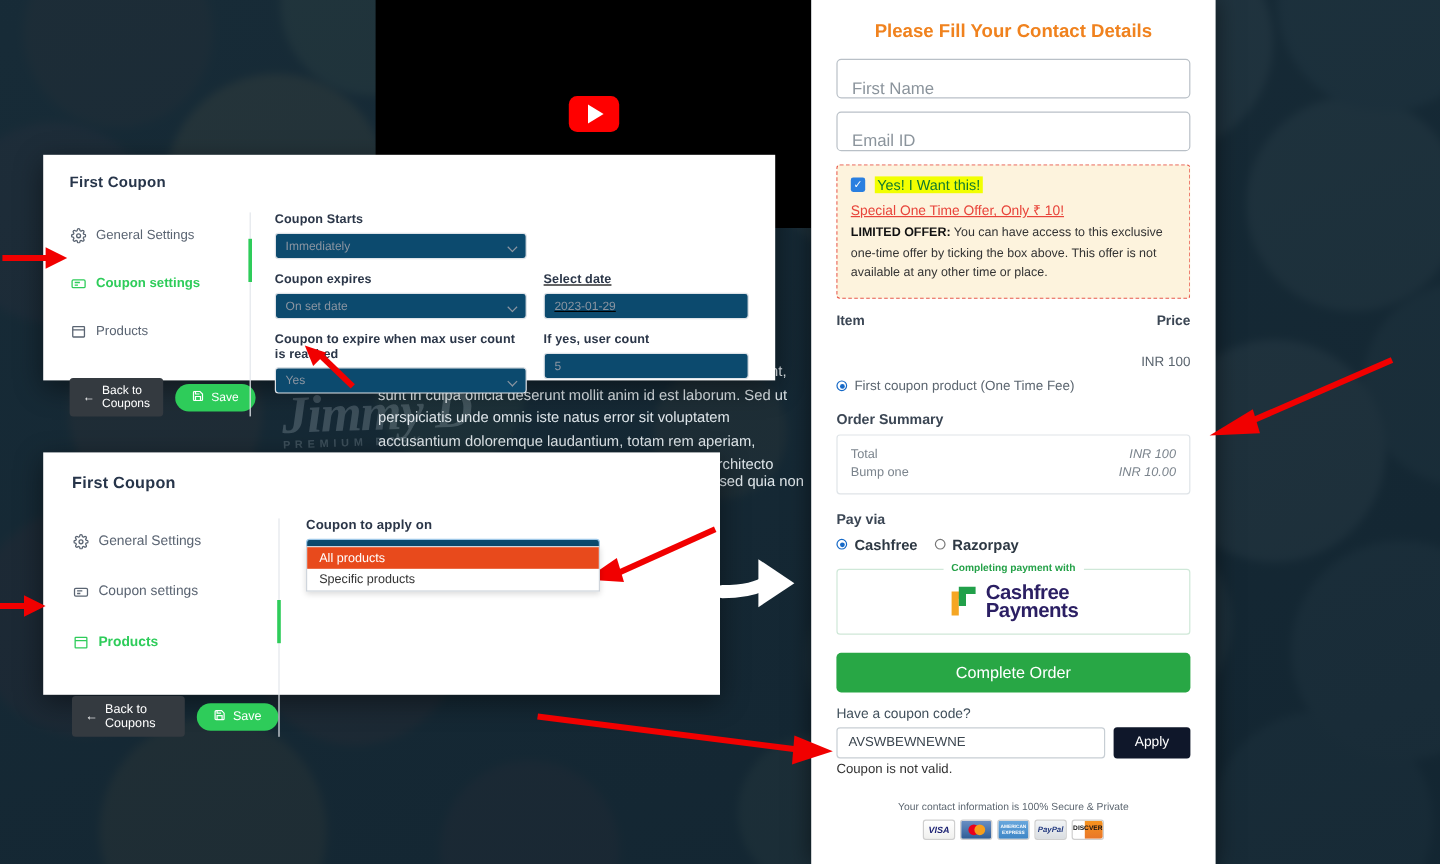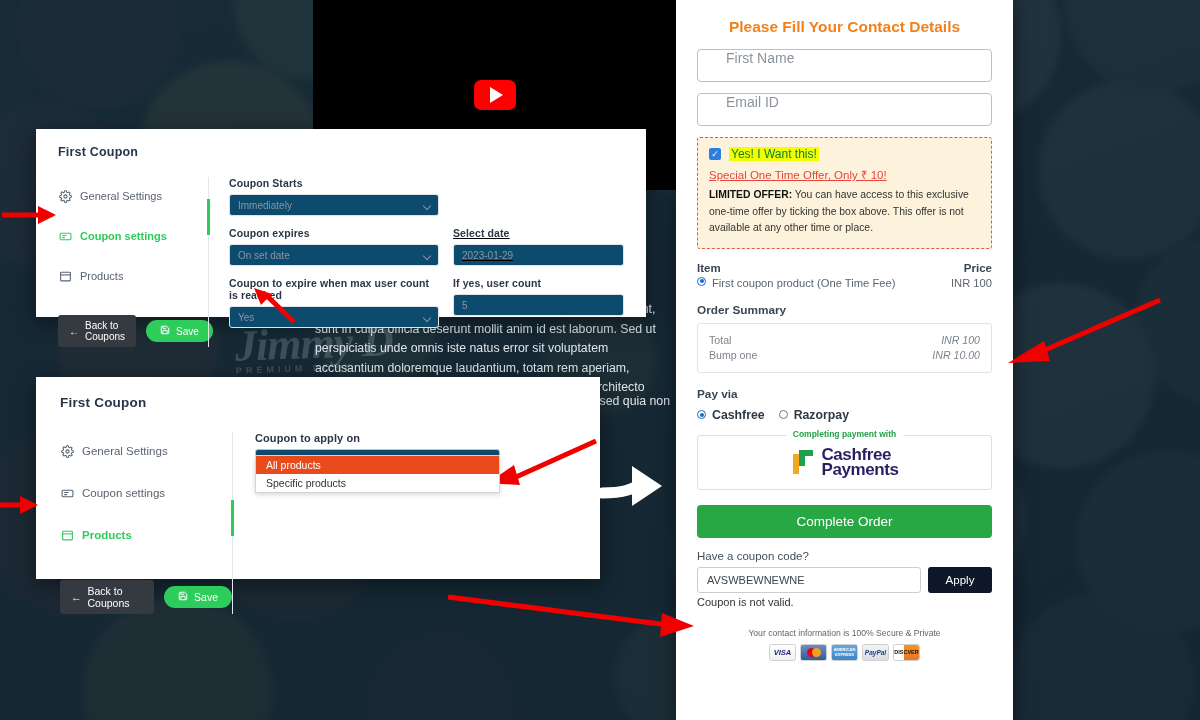--- a/index.html
+++ b/index.html
@@ -148,41 +148,41 @@
     position:absolute; left:676px; top:0; width:337px; height:720px;
     background:#fff; box-shadow:0 0 18px rgba(0,0,0,.5);
     padding:14px 21px 0 21px; overflow:hidden;
   }
   .ck-title {
     text-align:center; color:#f0821e; font-weight:bold; font-size:15.5px;
     margin:4px 0 13px;
   }
   .ck-input {
     width:100%; height:33px; border:1px solid #b9c0c7; border-radius:4px;
-    font-size:14px; color:#8b949c; padding:0 28px; display:flex; align-items:flex-start;
+    font-size:14px; color:#8b949c; padding:0 12px; display:flex; align-items:flex-end;
     margin-bottom:11px; background:#fff;
   }
   .bump {
     border:1.5px dashed #e8584a; background:#fdf3dd; border-radius:3px;
     padding:9px 11px 11px; margin-bottom:13px;
   }
   .bump-row1 { display:flex; align-items:center; gap:8px; margin-bottom:6px; }
   .bump-cb {
     width:12px; height:12px; background:#2a7fe0; border-radius:2px;
     display:flex; align-items:center; justify-content:center; flex:0 0 auto;
   }
   .bump-cb:after { content:"✓"; color:#fff; font-size:9px; line-height:1; }
   .bump-yes { background:#f2ff00; color:#117a2e; font-size:12px; font-weight:500; padding:0 2px; }
   .bump-offer { color:#e8443a; font-size:11.5px; text-decoration:underline; margin-bottom:5px; }
   .bump-desc { color:#333; font-size:10.4px; line-height:16.5px; }
   .bump-desc b { color:#111; }
 
   .ip-head { display:flex; justify-content:space-between; font-weight:bold; font-size:11.5px; color:#3b4654; margin-bottom:3px; }
   .ip-row { display:flex; justify-content:space-between; align-items:center; margin-bottom:14px; }
-  .ip-left { display:flex; gap:6px; font-size:11.2px; color:#5c6670; }
+  .ip-left { display:flex; align-items:center; gap:6px; font-size:11.2px; color:#5c6670;margin-top:39px; }
   .radio {
     width:9px;height:9px;border-radius:50%;border:1.5px solid #1569c7;flex:0 0 auto;
     display:flex;align-items:center;justify-content:center;
   }
   .radio.on:after { content:""; width:4px;height:4px;border-radius:50%;background:#1569c7; }
   .radio.off { border-color:#777; }
   .ip-price { font-size:11.2px; color:#5c6670; }
 
   .os-title { font-weight:bold; font-size:11.8px; color:#3b4654; margin-bottom:6px; }
   .os-box { border:1px solid #dfe4e8; border-radius:3px; padding:9px 11px; margin-bottom:14px; }

